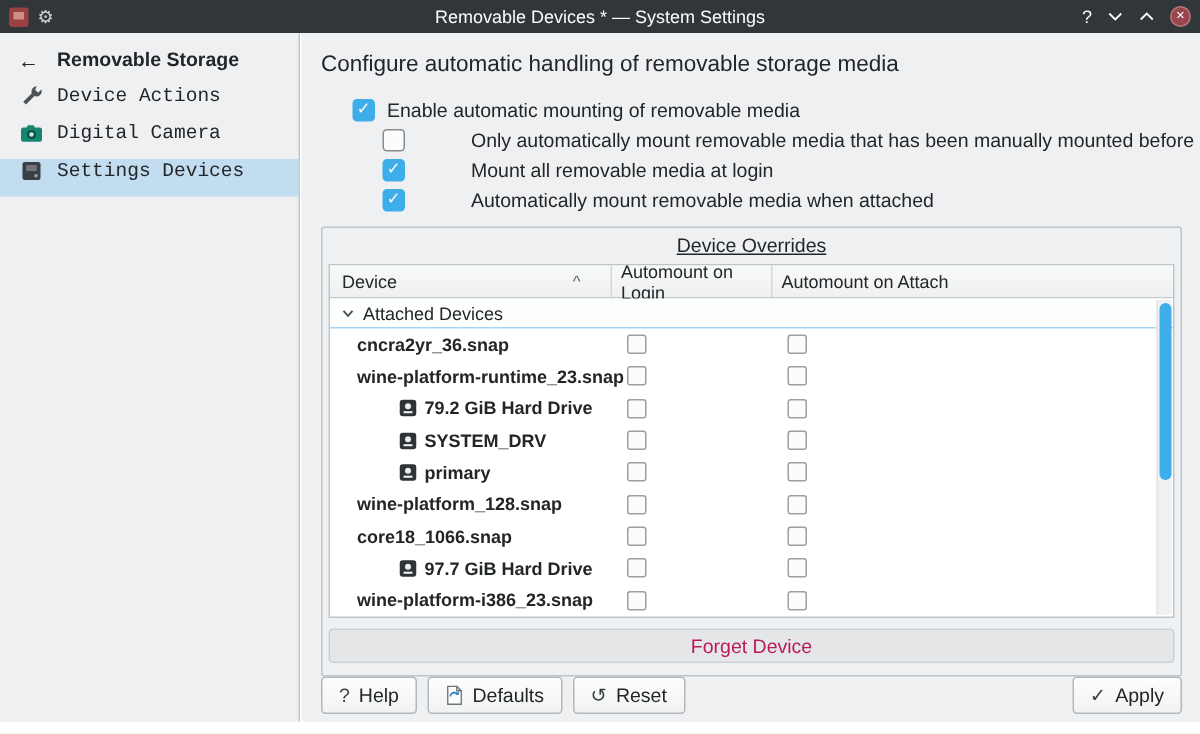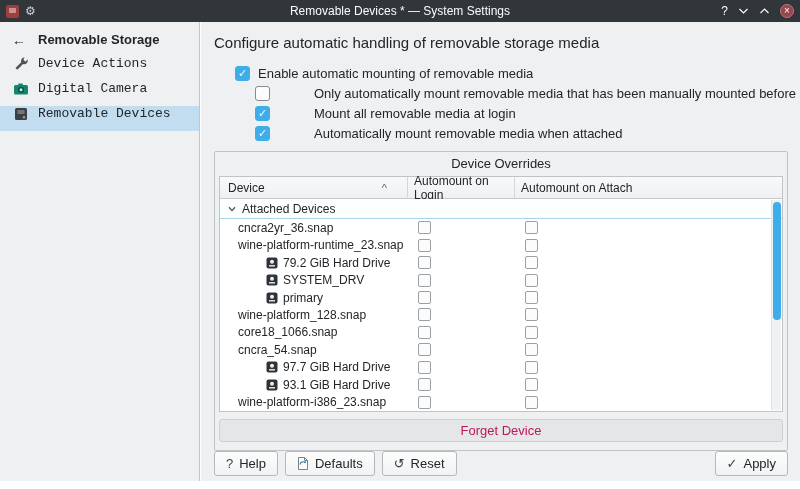--- a/index.html
+++ b/index.html
@@ -41,36 +41,36 @@
   .opt-label { font-size:13px; white-space:nowrap; }
 
   .cb { width:15px; height:15px; border:1px solid #848b90; border-radius:3px; background:#fcfcfc;
     display:inline-flex; align-items:center; justify-content:center; flex:none; }
   .cb.checked { background:var(--accent,#3daee9); border-color:var(--accent,#3daee9); }
   .cb.checked::after { content:"✓"; font-size:11px; color:#fcfcfc; line-height:1; }
   .cb.sm { width:13px; height:13px; border-radius:2px; border-color:#9aa0a4; }
 
   
   .groupbox { margin-top:8px; border:1px solid #bfc4c8; border-radius:2px; background:#eff0f1; padding:3px 4px 8px 4px; }
-  .group-title { text-align:center; font-size:13px; height:18px; line-height:18px; margin-bottom:3px; }
+  .group-title { text-align:center; font-size:13px; height:18px; line-height:18px; margin-bottom:3px;text-decoration:underline; }
 
   .table { position:relative; height:236px; background:#fff; border:1px solid #bfc4c8;
     display:flex; flex-direction:column; font-size:12px; }
   .thead { display:flex; height:22px; flex:none; background:linear-gradient(#f8f9f9,#eff0f1);
     border-bottom:1px solid #c6cacd; }
   .th { display:flex; align-items:center; padding:0 6px; }
   .th-dev { width:188px; border-right:1px solid #d4d7d9; padding-left:8px; }
   .th-login { width:107px; border-right:1px solid #d4d7d9; }
   .th-attach { flex:1; }
   .sort-caret { margin-left:auto; margin-right:14px; color:#60666b; font-size:11px; }
 
   .tree-row { display:flex; align-items:center; height:20px; flex:none; gap:5px; padding-left:7px;
     background:#fdfefe; border-bottom:1px solid #a9d4ef; }
   .tbody { flex:1; display:flex; flex-direction:column; }
-  .trow { flex:1; display:flex; align-items:center; }
+  .trow { flex:1; display:flex; align-items:center;font-weight:bold; }
   .tcell { display:flex; align-items:center; height:100%; }
   .c-dev { width:188px; padding-left:18px; gap:5px; white-space:nowrap; }
   .c-dev.deep { padding-left:46px; }
   .c-login { width:107px; padding-left:10px; }
   .c-attach { flex:1; padding-left:10px; }
   .drive-ic { display:flex; flex:none; }
 
   .vscroll { position:absolute; top:23px; right:1px; bottom:1px; width:10px; background:#f0f1f2; border-left:1px solid #e0e2e3; }
   .vthumb { position:absolute; top:2px; left:1px; width:8px; height:56%; background:var(--accent,#3daee9); border-radius:4px; }
 
@@ -134,21 +134,21 @@
     <span>Digital Camera</span>
   </div>
   <div class="sb-item selected">
     <span class="sb-icon">
       <svg width="16" height="16" viewBox="0 0 16 16">
           <rect x="2" y="2" width="12" height="12" rx="1.5" fill="#3a3f44"></rect>
           <rect x="4.5" y="4" width="7" height="4" fill="#70767b"></rect>
           <circle cx="11" cy="11.2" r="1.2" fill="#9aa0a5"></circle>
         </svg>
     </span>
-    <span>Removable Devices</span>
+    <span>Settings Devices</span>
   </div>
 </div>
 
 <div class="main">
   <div class="heading">Configure automatic handling of removable storage media</div>
 
   <div>
       <div class="opt-row">
         <span class="cb checked"></span>
         <span class="opt-label">Enable automatic mounting of removable media</span>
@@ -286,58 +286,29 @@
               <span>core18_1066.snap</span>
             </div>
             <div class="tcell c-login">
               <span class="cb sm"></span>
             </div>
             <div class="tcell c-attach">
               <span class="cb sm"></span>
             </div>
           </div>
           <div class="trow">
-            <div class="tcell c-dev">
-              <span>cncra_54.snap</span>
-            </div>
-            <div class="tcell c-login">
-              <span class="cb sm"></span>
-            </div>
-            <div class="tcell c-attach">
-              <span class="cb sm"></span>
-            </div>
-          </div>
-          <div class="trow">
             <div class="tcell c-dev deep">
               <span class="drive-ic">
                 <svg width="12" height="12" viewBox="0 0 12 12">
                   <rect x="0.5" y="0.5" width="11" height="11" rx="2" fill="#2e3338"></rect>
                   <circle cx="6" cy="4.8" r="2" fill="#eceff1"></circle>
                   <rect x="3" y="8.1" width="6" height="1.4" fill="#eceff1"></rect>
                 </svg>
               </span>
               <span>97.7 GiB Hard Drive</span>
-            </div>
-            <div class="tcell c-login">
-              <span class="cb sm"></span>
-            </div>
-            <div class="tcell c-attach">
-              <span class="cb sm"></span>
-            </div>
-          </div>
-          <div class="trow">
-            <div class="tcell c-dev deep">
-              <span class="drive-ic">
-                <svg width="12" height="12" viewBox="0 0 12 12">
-                  <rect x="0.5" y="0.5" width="11" height="11" rx="2" fill="#2e3338"></rect>
-                  <circle cx="6" cy="4.8" r="2" fill="#eceff1"></circle>
-                  <rect x="3" y="8.1" width="6" height="1.4" fill="#eceff1"></rect>
-                </svg>
-              </span>
-              <span>93.1 GiB Hard Drive</span>
             </div>
             <div class="tcell c-login">
               <span class="cb sm"></span>
             </div>
             <div class="tcell c-attach">
               <span class="cb sm"></span>
             </div>
           </div>
           <div class="trow">
             <div class="tcell c-dev">

